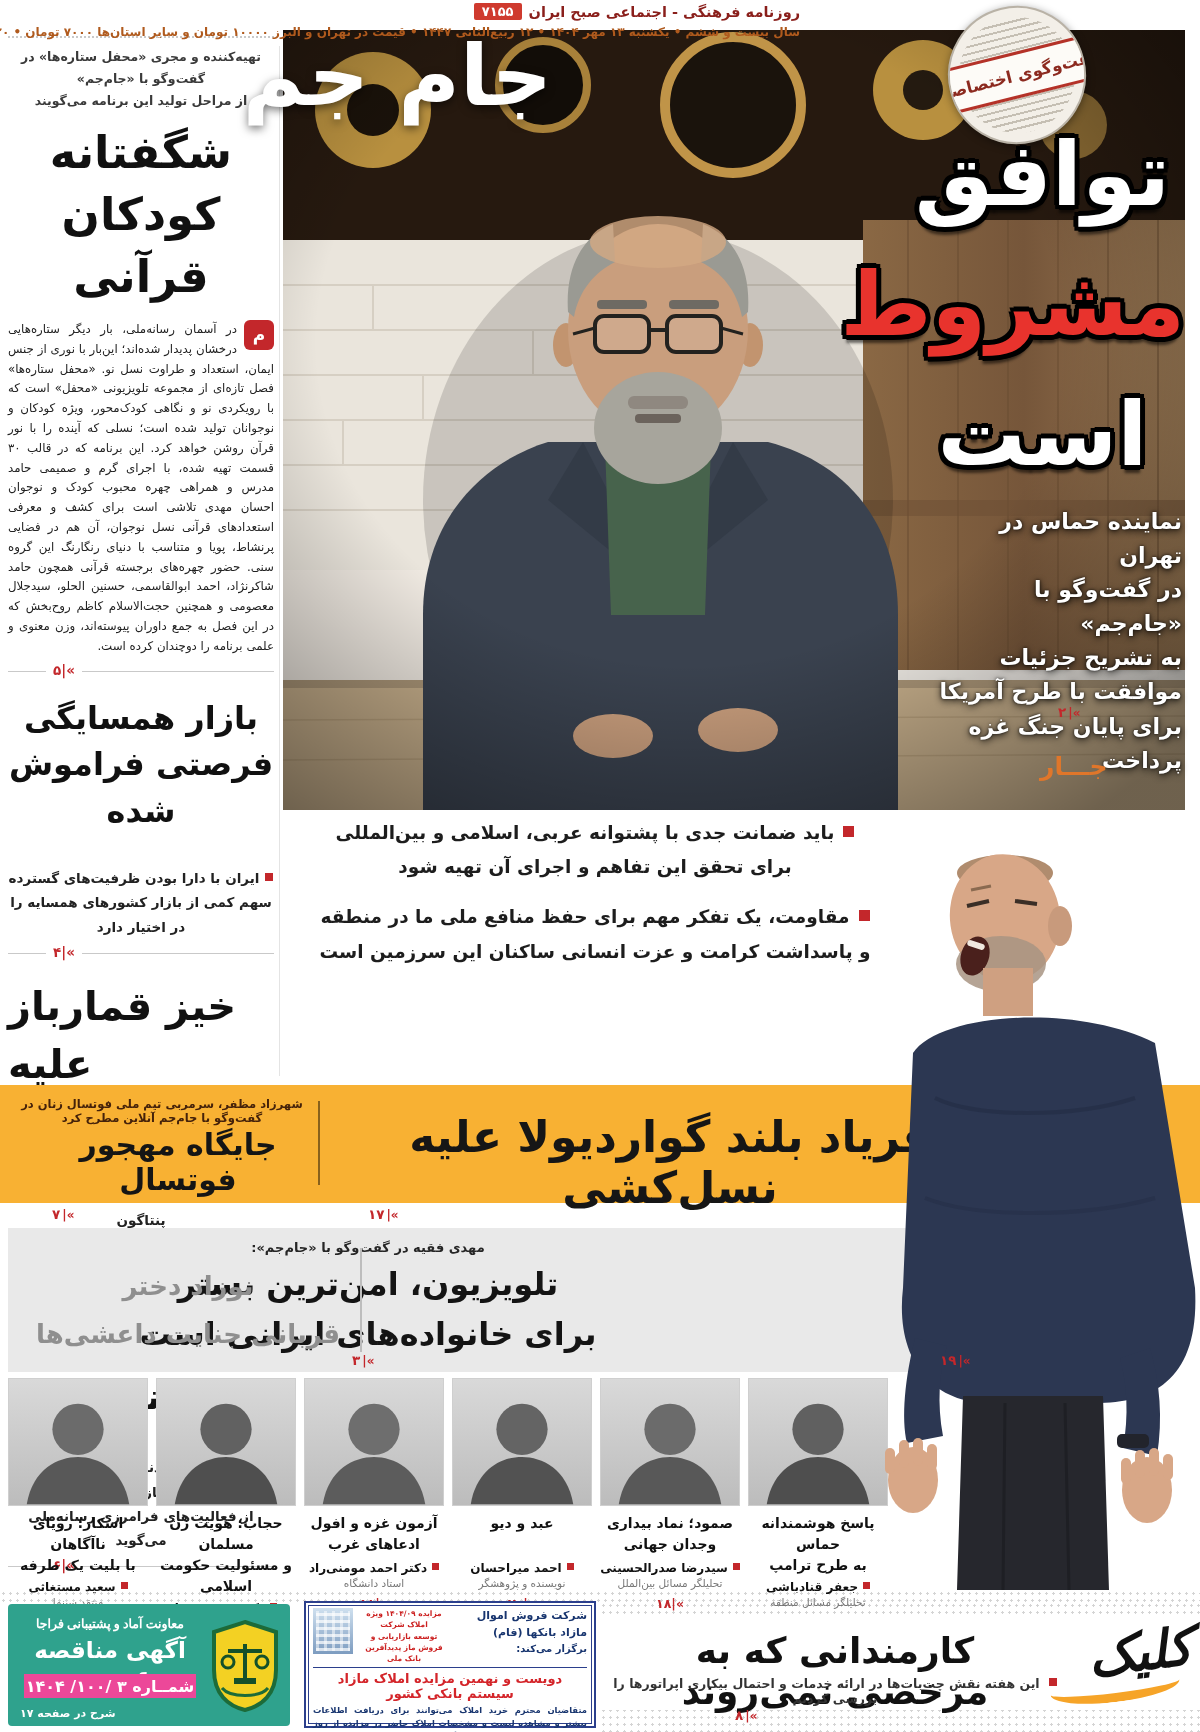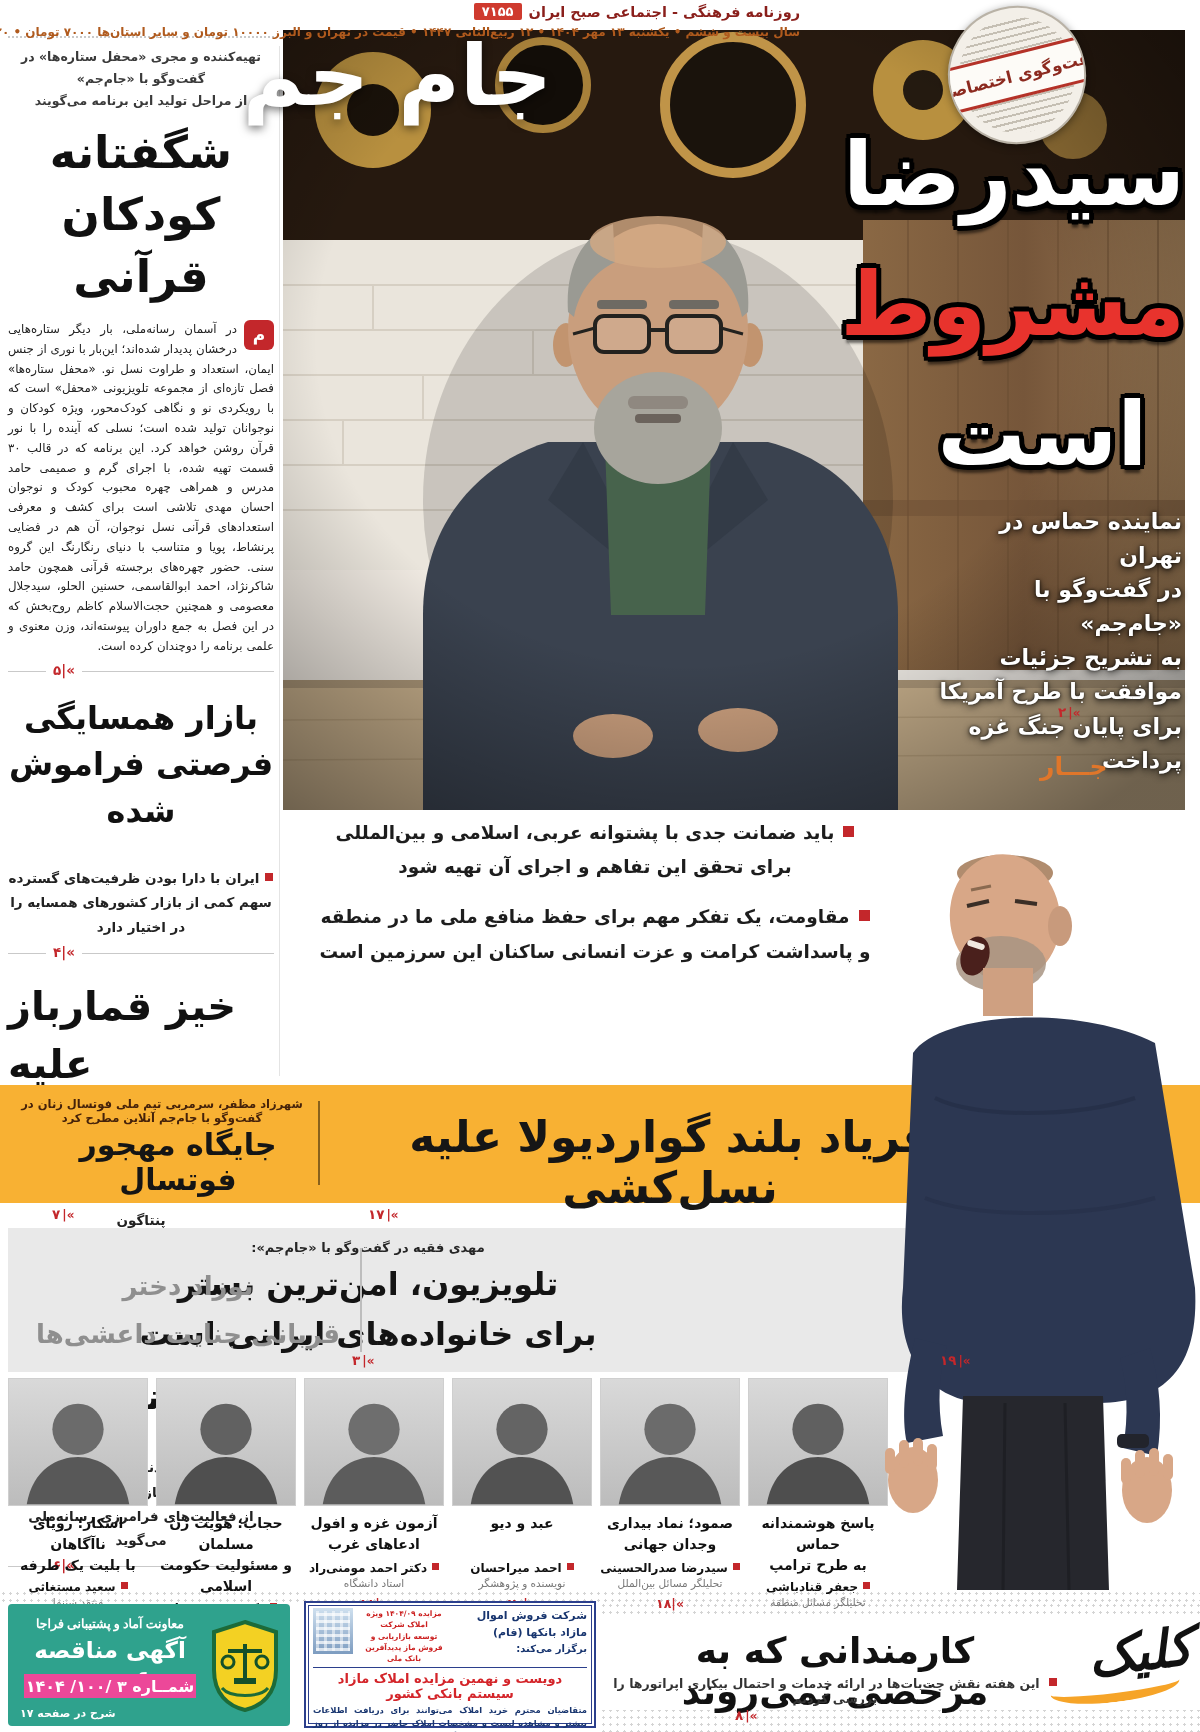--- a/index.html
+++ b/index.html
@@ -225,21 +225,21 @@
 
   <div class="stamp" data-name="exclusive-stamp">
     <div class="stamp-circle" data-name="stamp-circle-icon">
       <div class="stamp-lines" data-name="stamp-wavy-lines-icon"></div>
       <div class="stamp-band" data-name="stamp-band">
         <span data-name="stamp-label">گفت‌وگوی اختصاصی</span>
       </div>
     </div>
   </div>
 
-  <div class="lead-hl" style="top:118px;" data-name="lead-headline-line1">سیدرضا</div>
+  <div class="lead-hl" style="top:118px;" data-name="lead-headline-line1">توافق</div>
   <div class="lead-hl red" style="top:248px;" data-name="lead-headline-line2">مشروط</div>
   <div class="lead-hl" style="top:378px;" data-name="lead-headline-line3">است</div>
   <div class="lead-sub" data-name="lead-subheadline">نماینده حماس در تهران
 در گفت‌وگو با «جام‌جم»
 به تشریح جزئیات
 موافقت با طرح آمریکا
 برای پایان جنگ غزه
 پرداخت</div>
 
   <div class="pgmark" style="left:1058px;top:704px;" data-name="lead-page-marker">

